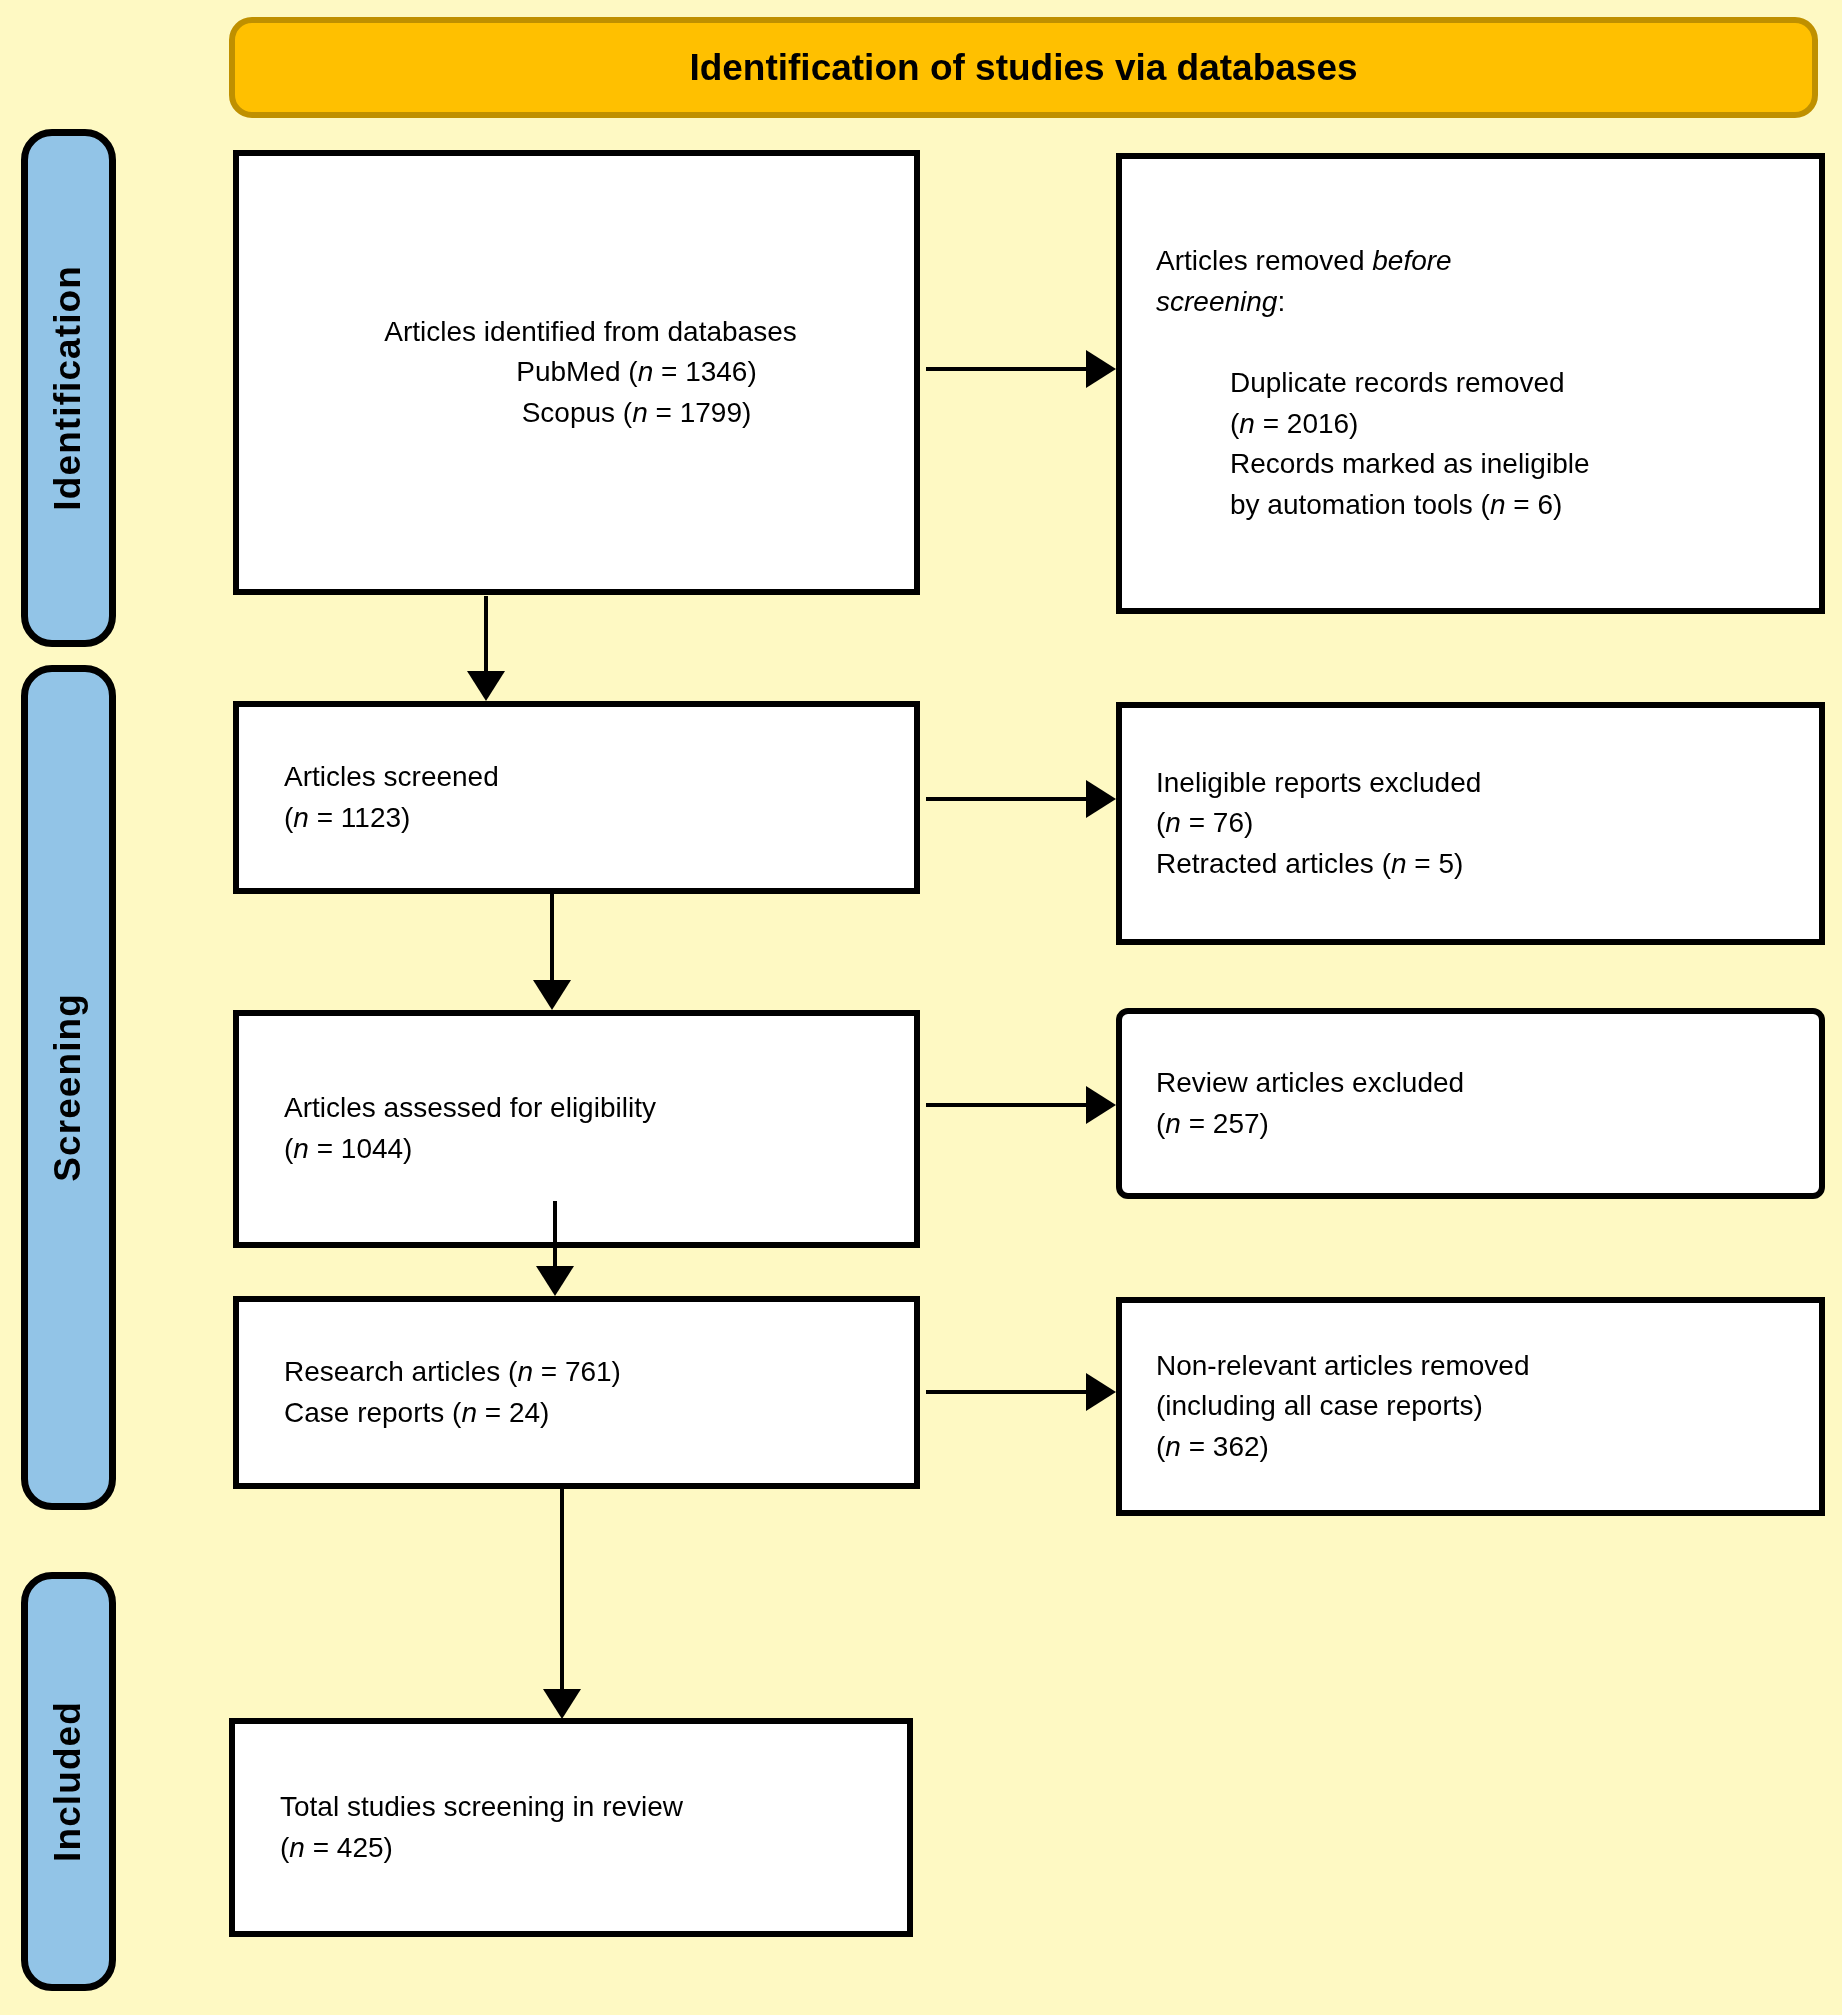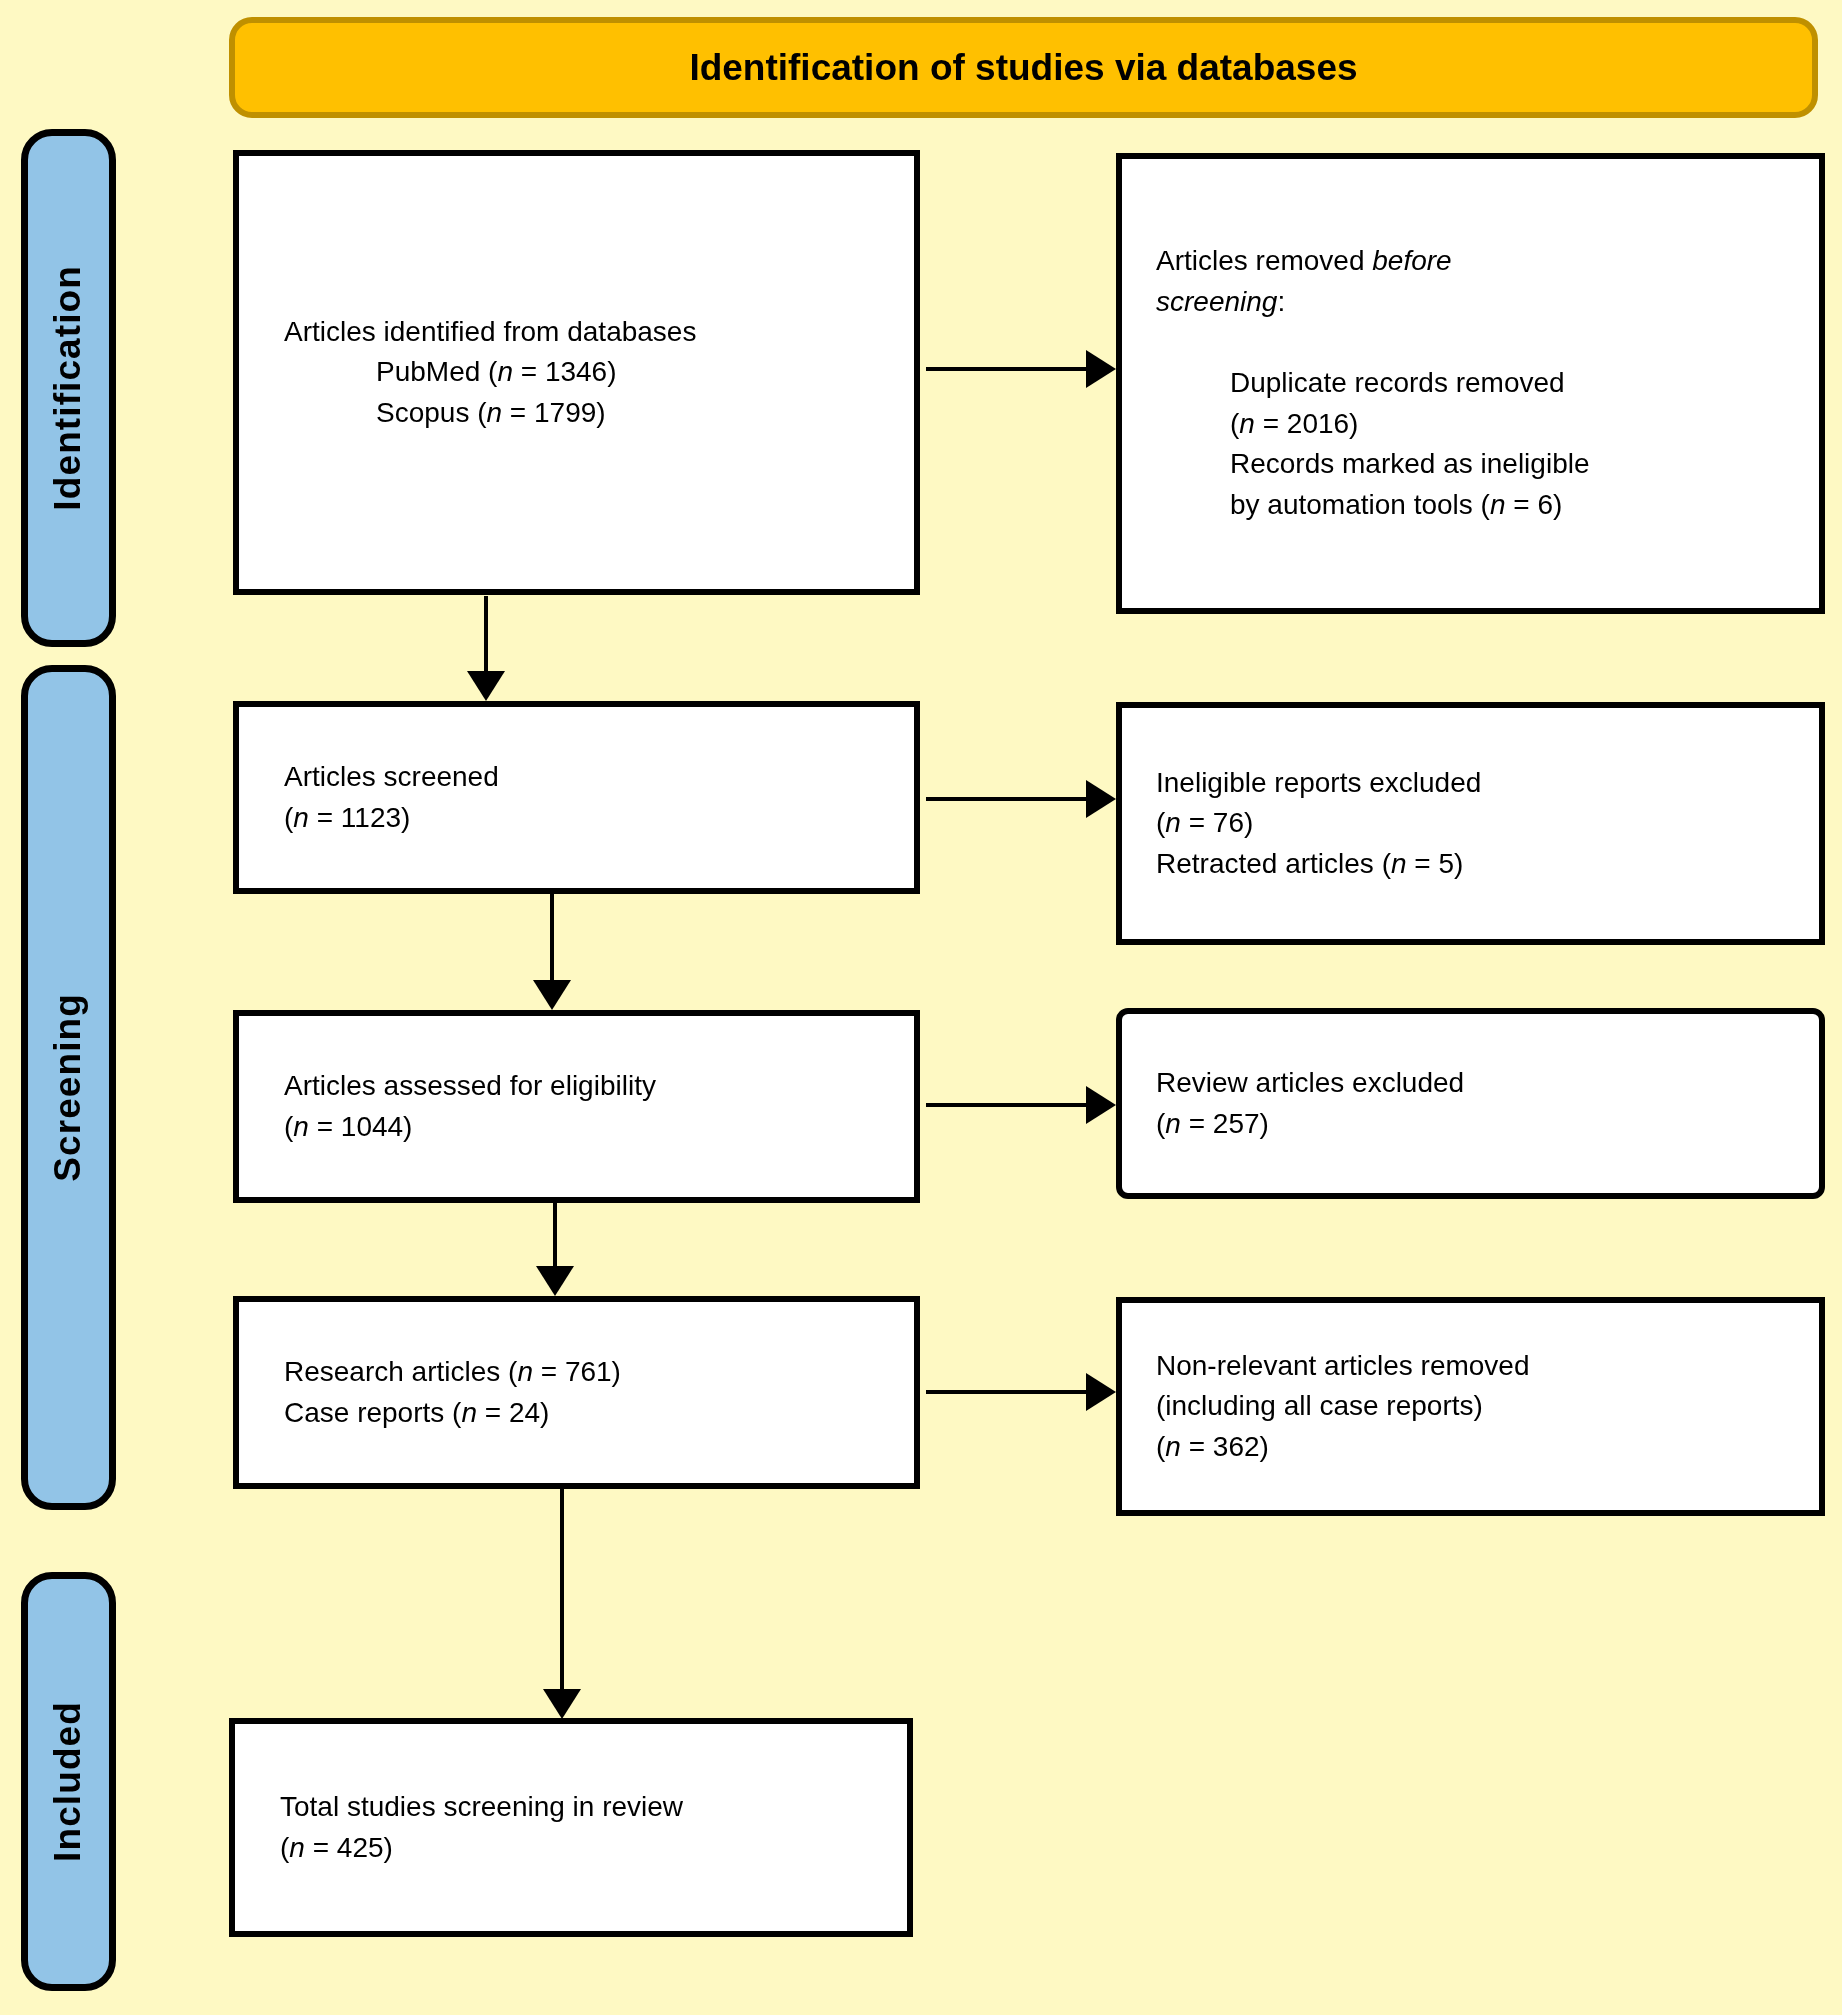--- a/index.html
+++ b/index.html
@@ -55,23 +55,23 @@
     border: 6.3px solid #000000;
     display: flex; flex-direction: column; justify-content: center;
     font-size: 28px; line-height: 1.45;
     padding: 11.4px 17px 11.4px 45px;
   }
   .box .line { white-space: nowrap; }
   .box .indent { padding-left: 92px; }
   .box-right { padding-left: 34px; }
   .box-right .indent { padding-left: 74px; }
 
-  #box-identified  { left: 233px;  top: 150px;  width: 687px; height: 445px; }
+  #box-identified  { left: 233px;  top: 150px;  width: 687px; height: 445px; align-items: center; }
   #box-screened    { left: 233px;  top: 701px; width: 687px; height: 193px; }
-  #box-assessed    { left: 233px;  top: 1010px; width: 687px; height: 193px; }
+  #box-assessed    { left: 233px;  top: 1010px; width: 687px; height: 238px; }
   #box-research    { left: 233px;  top: 1296px; width: 687px; height: 193px; }
   #box-total       { left: 229px;  top: 1718px; width: 684px; height: 219px; }
 
   #box-removed     { left: 1116px; top: 153px;  width: 709px; height: 461px; }
   #box-ineligible  { left: 1116px; top: 702px; width: 709px; height: 243px; }
   #box-review      { left: 1116px; top: 1008px; width: 709px; height: 191px; border-radius: 12px; }
   #box-nonrelevant { left: 1116px; top: 1297px; width: 709px; height: 219px; }
 
   
   .harrow { position: absolute; width: 189px; height: 38px; }

